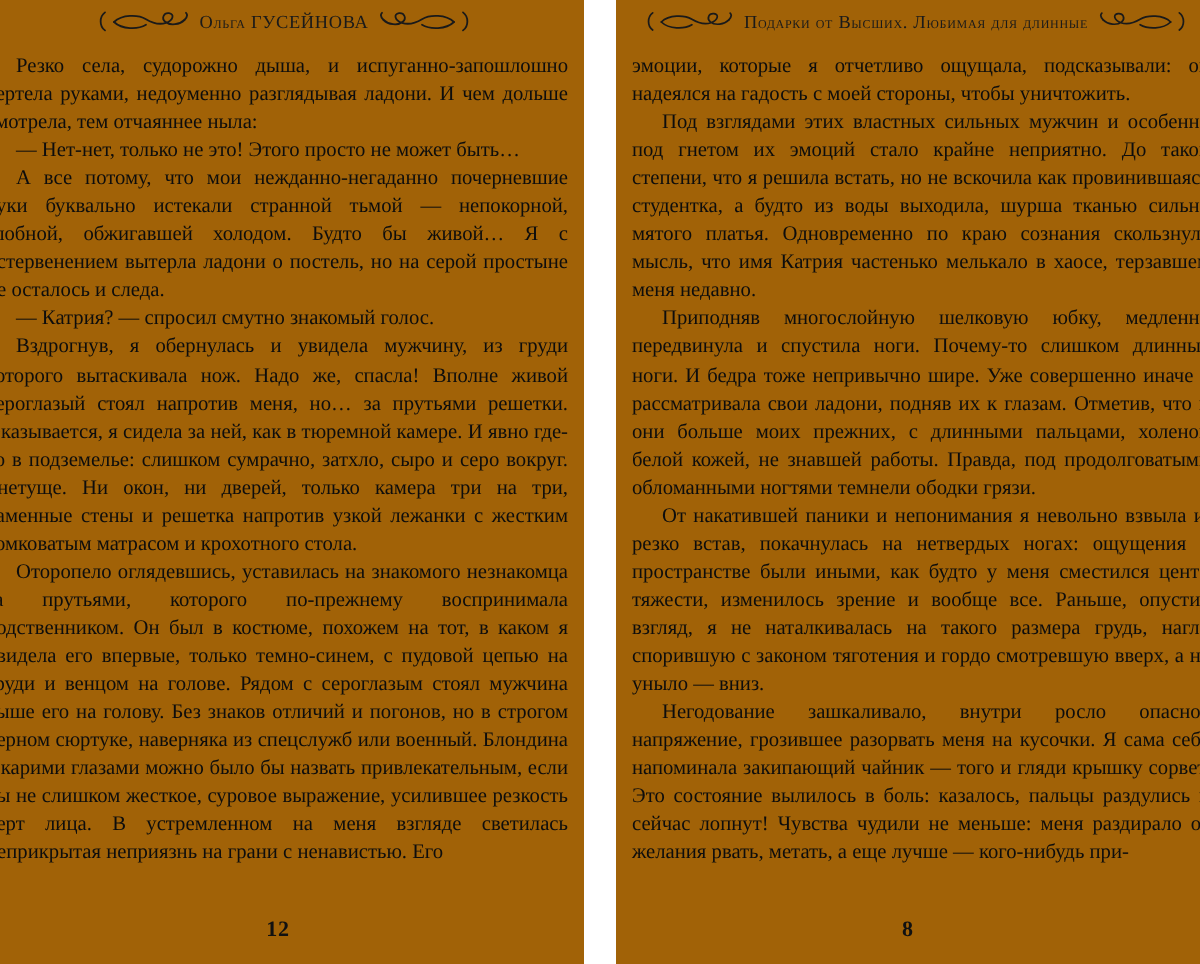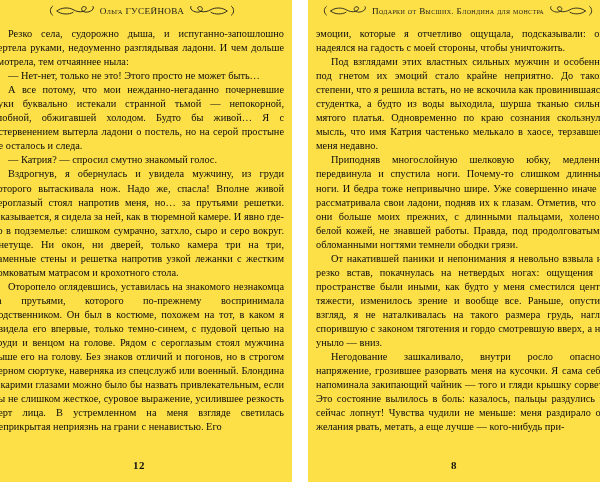--- a/index.html
+++ b/index.html
@@ -20,21 +20,21 @@
     width: 600px;
     height: 482px;
     display: flex;
     background: #ffffff;
   }
 
   .page {
     position: relative;
     height: 482px;
     box-sizing: border-box;
-    background: #fde047;
+    background: #a16207;
     overflow: hidden;
   }
   .page-left {
     width: 292px;
     padding: 0 8px 0 0;
   }
   .gutter {
     width: 16px;
     height: 482px;
     background: #ffffff;
@@ -166,21 +166,21 @@
         <span class="orn">
           <svg width="44" height="14" viewBox="0 0 46 14" aria-hidden="true">
             <g fill="none" stroke="#1a1a1a" stroke-width="0.9" stroke-linecap="round">
               <path d="M3.5 2.2 C0.6 4.4 0.6 9.0 3.5 11.2"></path>
               <path d="M8 7 C12 3.2 20 3.2 24 5.6 C27 7.4 31 8.4 34 7.4 C37.5 6.2 38.5 3 35.5 2.6 C32.8 2.3 31.6 5.2 33.6 6.9 C36.2 9.1 41 8.2 43.2 6.0"></path>
               <path d="M8 7 C12 10.8 20 10.8 24 8.4"></path>
               <path d="M43.2 6.0 C44.6 4.6 44.8 3.2 44.0 2.4"></path>
             </g>
           </svg>
         </span>
-        <span class="head-text small">Подарки от Высших. Блондина для монстра</span>
+        <span class="head-text small">Подарки от Высших. Любимая для длинные</span>
         <span class="orn">
           <svg width="44" height="14" viewBox="0 0 46 14" aria-hidden="true">
             <g fill="none" stroke="#1a1a1a" stroke-width="0.9" stroke-linecap="round" transform="translate(46,0) scale(-1,1)">
               <path d="M3.5 2.2 C0.6 4.4 0.6 9.0 3.5 11.2"></path>
               <path d="M8 7 C12 3.2 20 3.2 24 5.6 C27 7.4 31 8.4 34 7.4 C37.5 6.2 38.5 3 35.5 2.6 C32.8 2.3 31.6 5.2 33.6 6.9 C36.2 9.1 41 8.2 43.2 6.0"></path>
               <path d="M8 7 C12 10.8 20 10.8 24 8.4"></path>
               <path d="M43.2 6.0 C44.6 4.6 44.8 3.2 44.0 2.4"></path>
             </g>
           </svg>
         </span>

